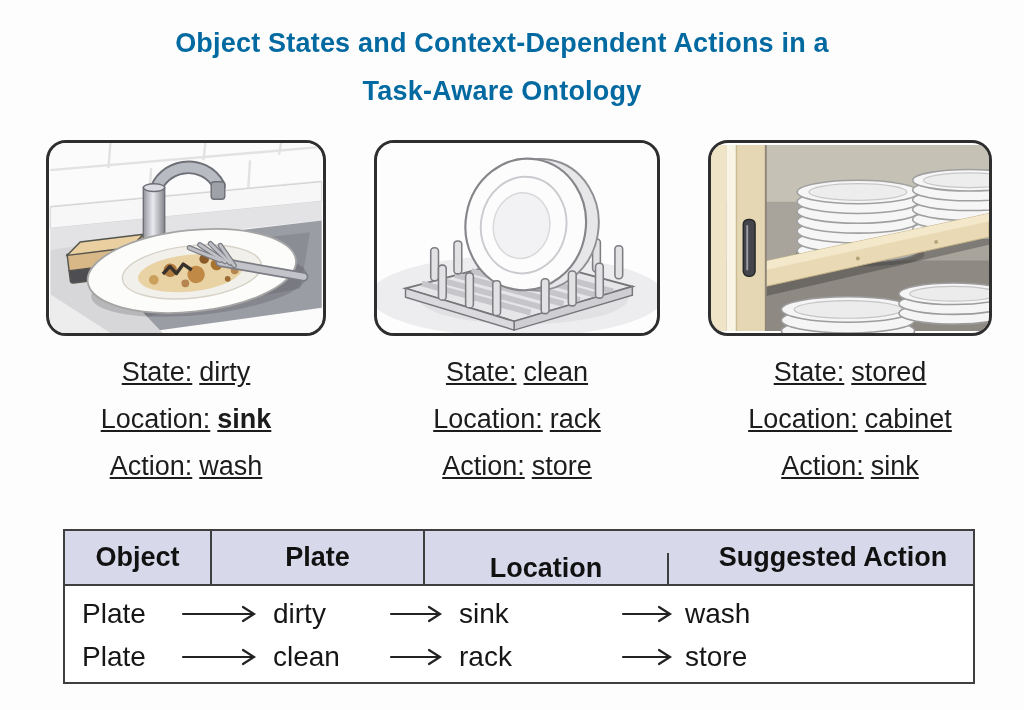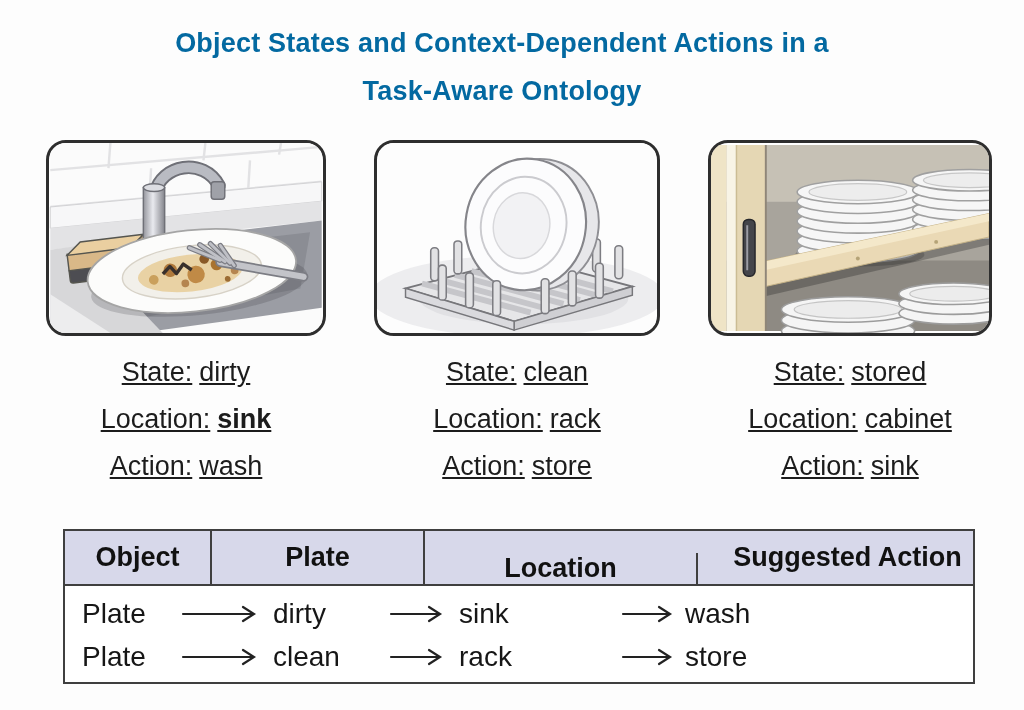--- a/index.html
+++ b/index.html
@@ -30,21 +30,21 @@
   .caption .val{margin-left:7px;}
   .caption .b{font-weight:bold;}
 
   .otable{position:absolute;left:63px;top:529px;width:912px;height:155px;
     border:2px solid #3f3f3f;box-sizing:border-box;background:#ffffff;}
   .thead{display:flex;height:53px;background:#d7d8ea;border-bottom:2px solid #3f3f3f;}
   .th{display:flex;align-items:center;justify-content:center;
     font-weight:bold;font-size:27px;color:#111;box-sizing:border-box;}
   .th-object{width:147px;border-right:2px solid #3f3f3f;}
   .th-state{width:213px;border-right:2px solid #3f3f3f;}
-  .th-location{width:273px;border-right:2px solid #3f3f3f;margin-top:22px;}
+  .th-location{width:244px;border-right:2px solid #3f3f3f;margin-top:22px;}
   .th-action{flex:1;padding-left:24px;}
   .tbody{position:relative;height:82px;}
   .trow{position:absolute;left:0;width:100%;height:40px;}
   .trow-1{top:8px;}
   .trow-2{top:51px;}
   .tcell{position:absolute;top:0;height:40px;line-height:40px;
     font-size:28px;white-space:nowrap;color:#161616;}
   .c-object{left:17px;}
   .c-state{left:208px;}
   .c-location{left:394px;}

